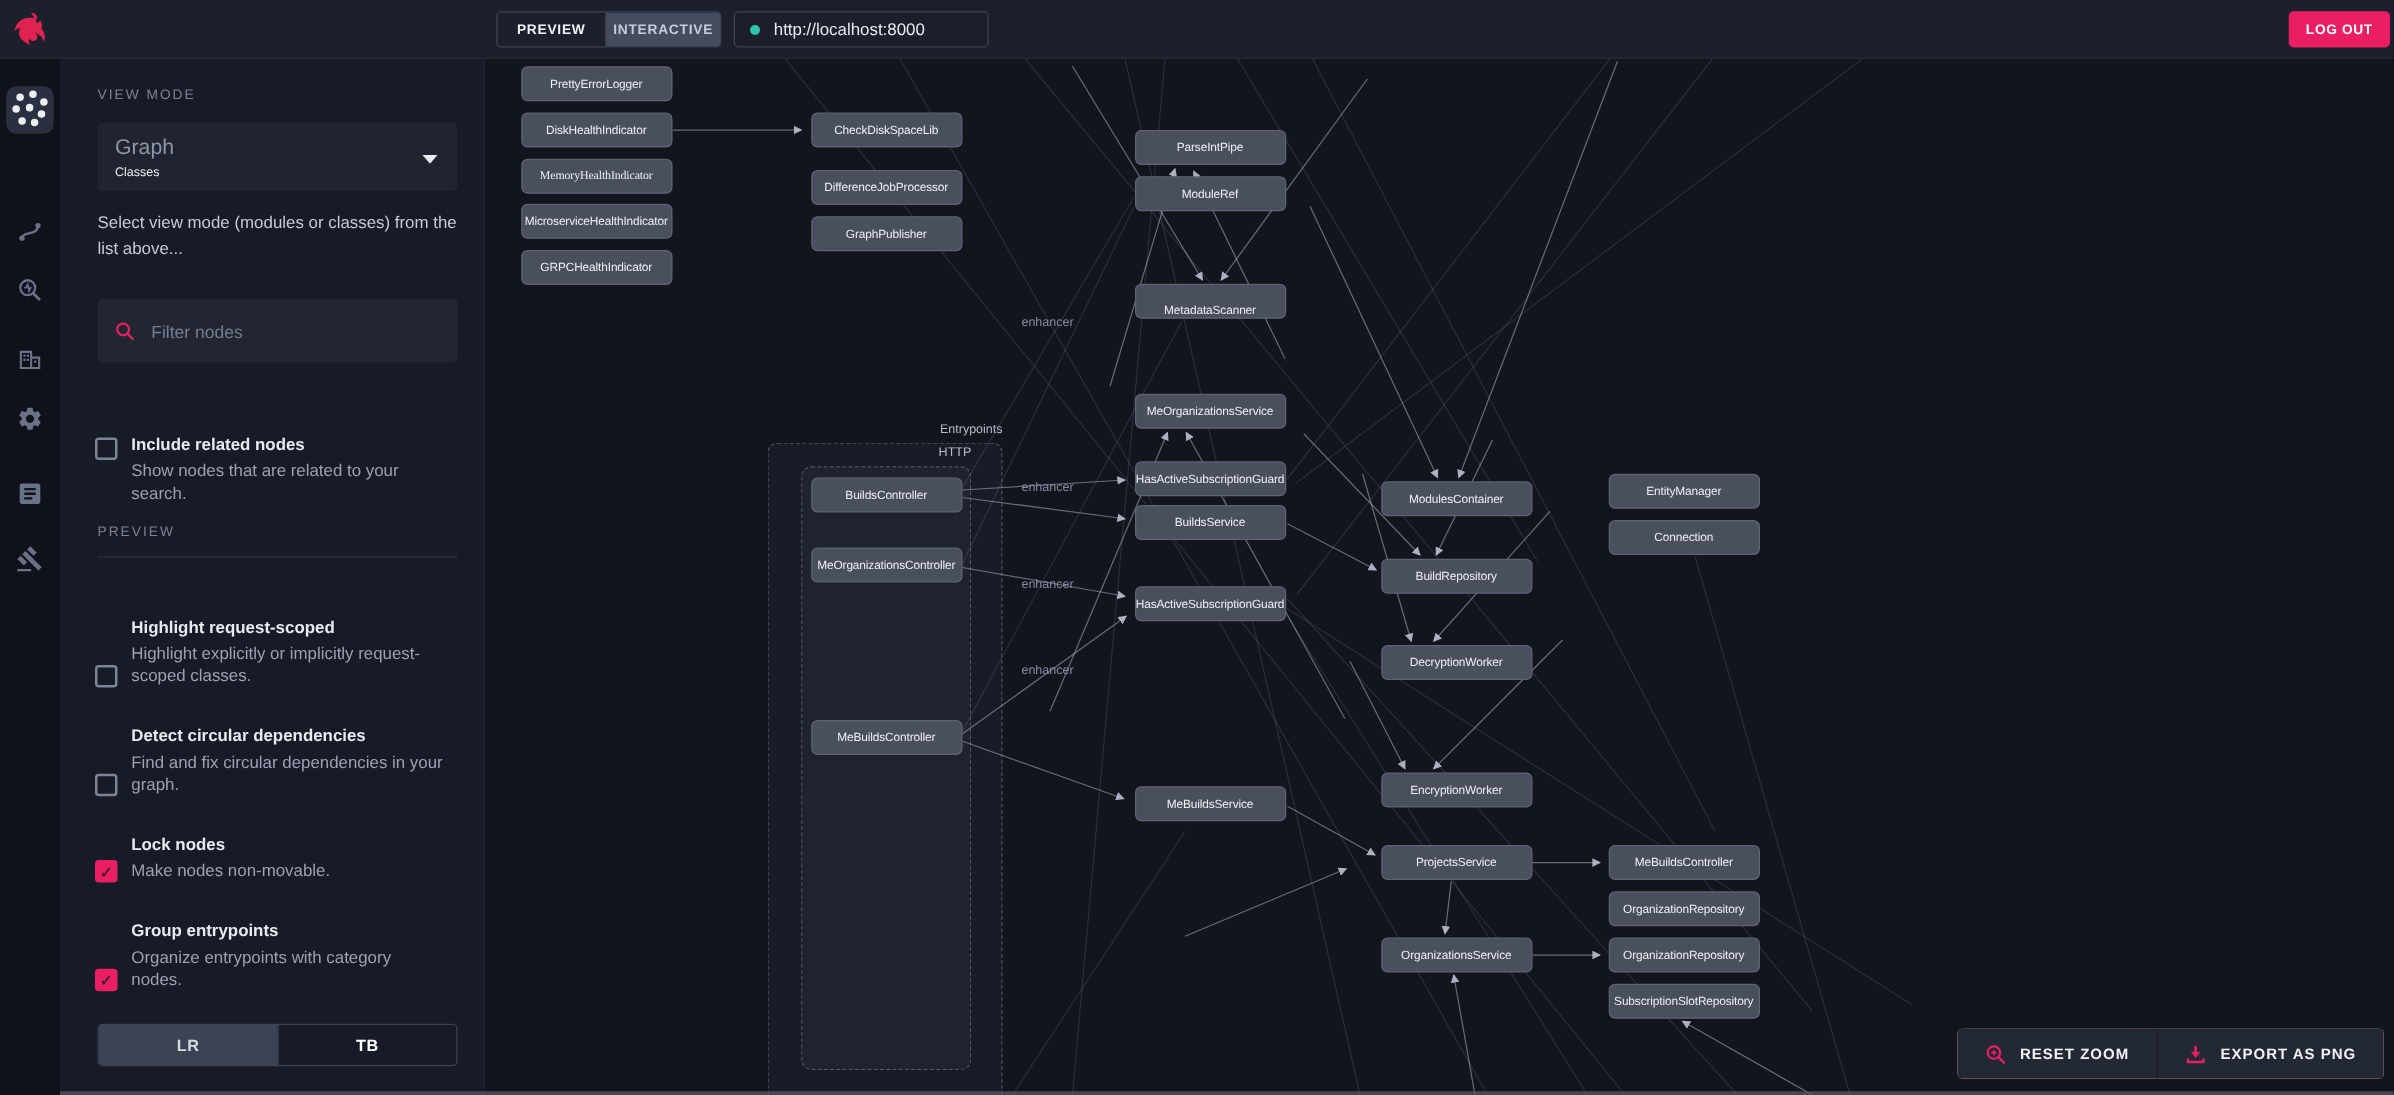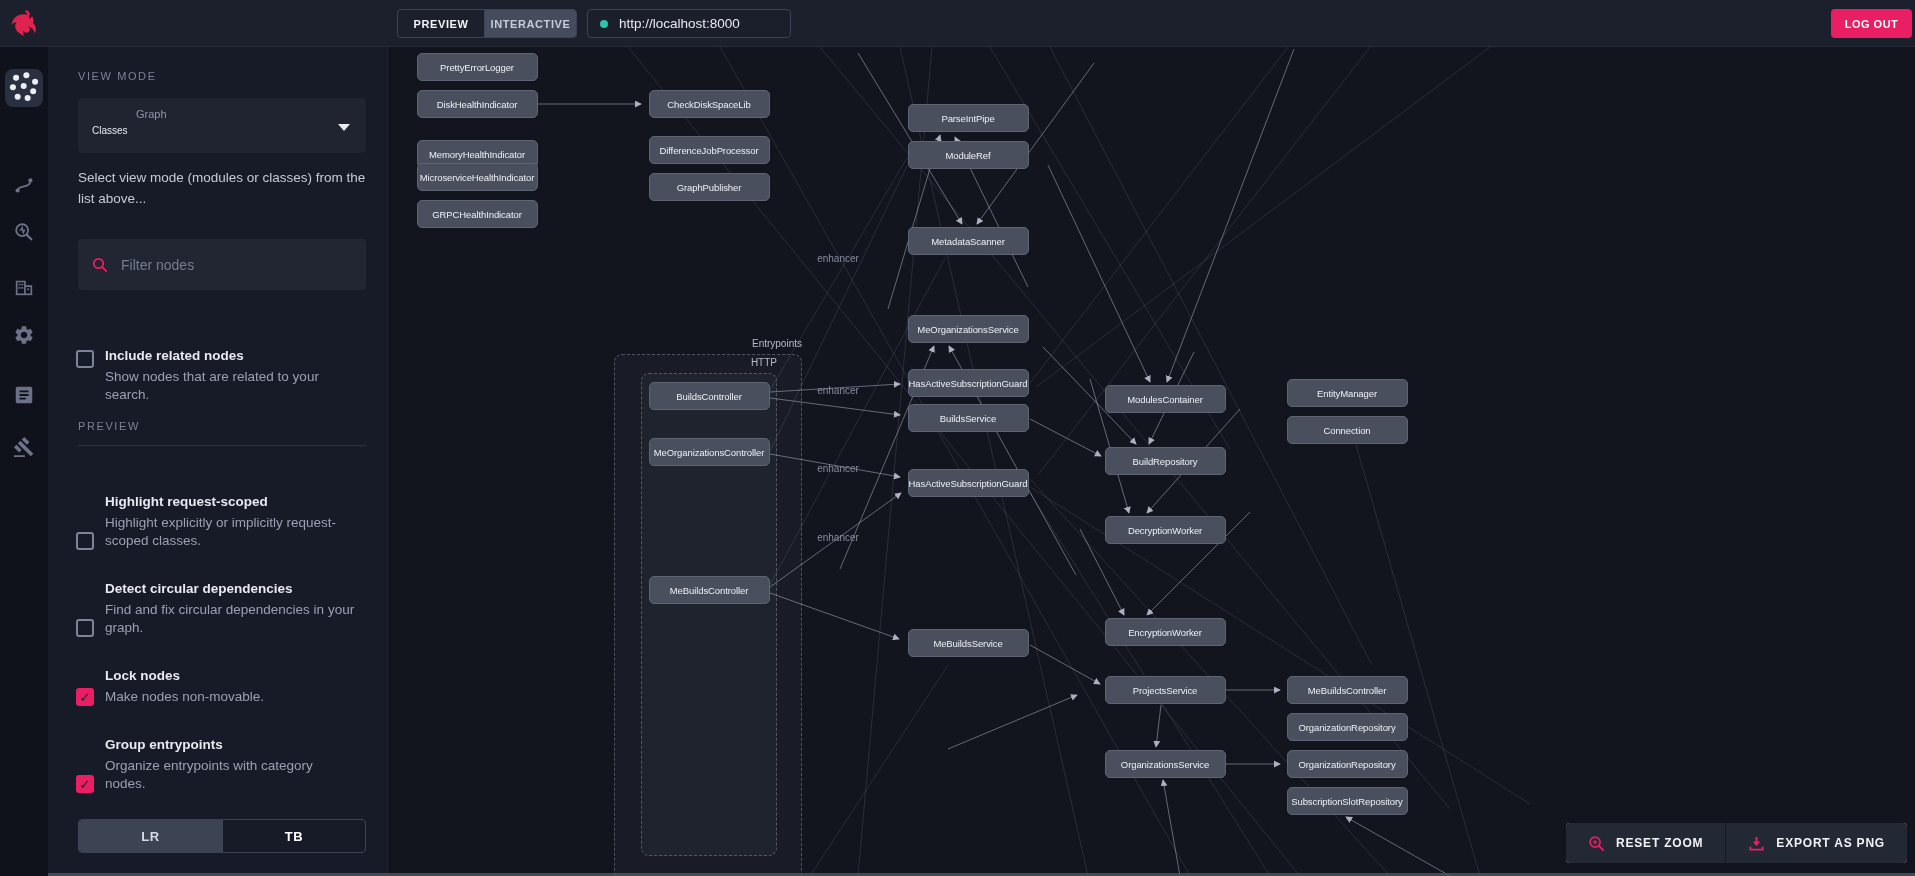--- a/index.html
+++ b/index.html
@@ -35,21 +35,21 @@
                       background:#2a3040; border-radius:8px; display:flex; align-items:center;
                       justify-content:center; cursor:pointer; }
 
   
   .panel { position:absolute; left:48px; top:47px; width:340px; height:829px;
            background:#171a27; z-index:20; border-right:1px solid #20242f; }
   .section-label { position:absolute; left:30px; font-size:11px; font-weight:normal;
                    letter-spacing:1.6px; color:#7c8296; }
   .graph-select { position:absolute; left:30px; top:51px; width:288px; height:55px;
                   background:#1f2430; border-radius:4px; cursor:pointer; padding:10px 14px; }
-  .graph-select .small-label { font-size:11px; color:#8f95a9; margin-bottom:5px;margin-left:44px; }
+  .graph-select .small-label { font-size:17px; color:#8f95a9; margin-bottom:5px; }
   .graph-select .value { font-size:10px; color:#e9ebf1; }
   .chevron-down { position:absolute; right:16px; top:26px; width:0; height:0;
                   border-left:6px solid transparent; border-right:6px solid transparent;
                   border-top:7px solid #e9ebf1; }
   .panel-desc { position:absolute; left:30px; top:120px; width:292px; font-size:13.5px;
                 line-height:21px; color:#c6cbd7; }
   .filter-box { position:absolute; left:30px; top:192px; width:288px; height:51px;
                 background:#222633; border-radius:4px; display:flex; align-items:center; padding:0 14px; }
   .filter-box svg { flex:none; margin-right:13px; }
   .filter-input { background:transparent; border:none; outline:none; width:100%;
@@ -312,21 +312,21 @@
         <div class="group-rect" style="left: 226px; top: 307px; width: 188px; height: 575px;"></div>
         <div class="group-label" style="left: 226px; top: 291px; width: 188px;">Entrypoints</div>
         <div class="group-rect" style="left: 253px; top: 326px; width: 136px; height: 483px;"></div>
         <div class="group-label" style="left: 253px; top: 310px; width: 136px;">HTTP</div>
         <div class="gnode" style="left: 28.5px; top: 6px;">
           <span>PrettyErrorLogger</span>
         </div>
         <div class="gnode" style="left: 28.5px; top: 43px;">
           <span>DiskHealthIndicator</span>
         </div>
-        <div class="gnode" style="left: 28.5px; top: 93px;">
+        <div class="gnode" style="left: 28.5px; top: 80px; font-family: Liberation Serif, serif;">
           <span>MemoryHealthIndicator</span>
         </div>
         <div class="gnode" style="left: 28.5px; top: 116px;">
           <span>MicroserviceHealthIndicator</span>
         </div>
         <div class="gnode" style="left: 28.5px; top: 153px;">
           <span>GRPCHealthIndicator</span>
         </div>
         <div class="gnode" style="left: 260.5px; top: 43px; text-align: right;">
           <span>CheckDiskSpaceLib</span>
@@ -336,21 +336,21 @@
         </div>
         <div class="gnode" style="left: 260.5px; top: 126px;">
           <span>GraphPublisher</span>
         </div>
         <div class="gnode" style="left: 519.5px; top: 57px;">
           <span>ParseIntPipe</span>
         </div>
         <div class="gnode" style="left: 519.5px; top: 94px;">
           <span>ModuleRef</span>
         </div>
-        <div class="gnode" style="left: 519.5px; top: 180px;">
+        <div class="gnode" style="left: 519.5px; top: 180px; align-items: flex-end;">
           <span>MetadataScanner</span>
         </div>
         <div class="gnode" style="left: 519.5px; top: 268px;">
           <span>MeOrganizationsService</span>
         </div>
         <div class="gnode" style="left: 519.5px; top: 322px;">
           <span>HasActiveSubscriptionGuard</span>
         </div>
         <div class="gnode" style="left: 519.5px; top: 357px;">
           <span>BuildsService</span>

